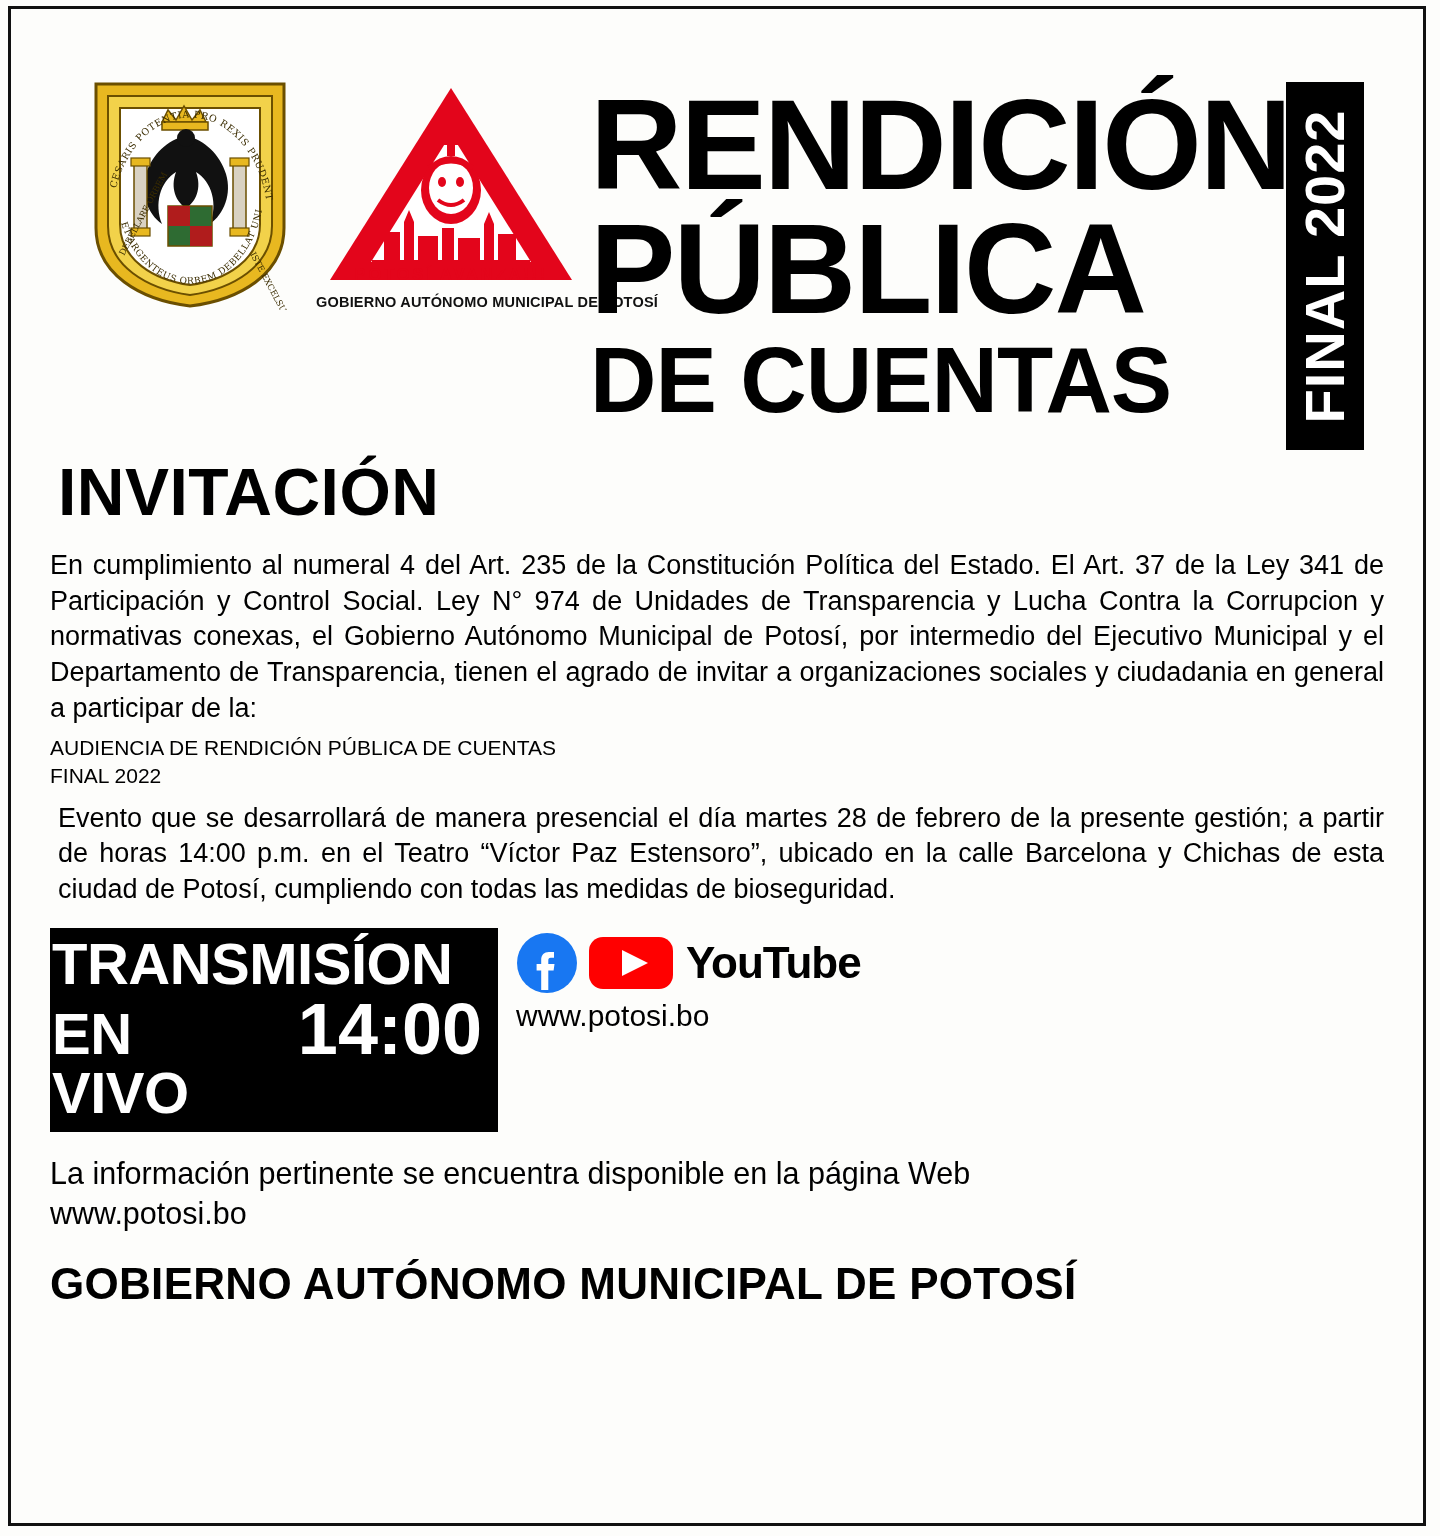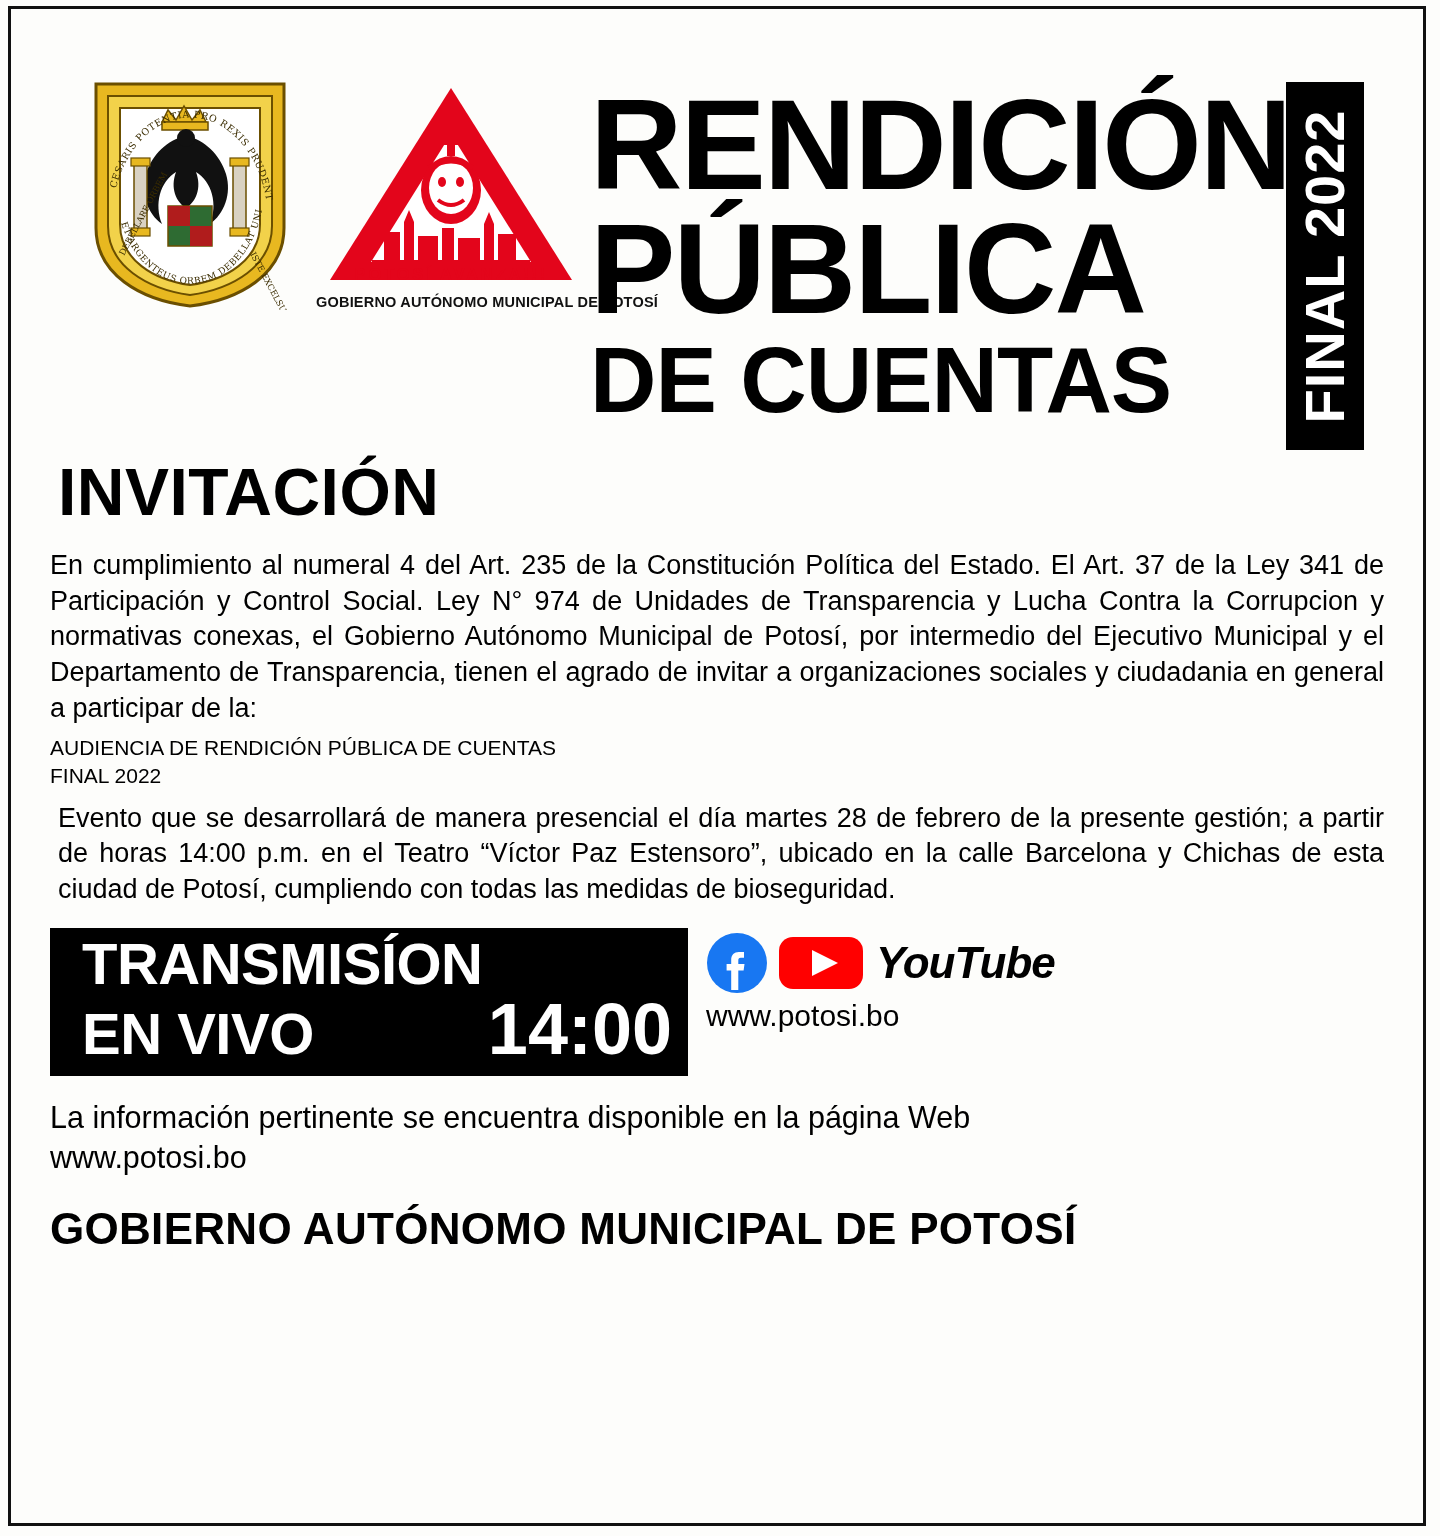--- a/index.html
+++ b/index.html
@@ -141,22 +141,22 @@
 
   
   .live-row {
     display: flex;
     align-items: flex-start;
     margin-top: 20px;
   }
   .live-box {
     background: #000;
     color: #fff;
-    padding: 6px 16px 10px 32px;
-    width: 638px;
+    padding: 6px 16px 10px 2px;
+    width: 448px;
     box-sizing: border-box;
   }
   .live-1 {
     font-size: 58px;
     font-weight: bold;
     letter-spacing: -0.5px;
     line-height: 1.02;
   }
   .live-2row {
     display: flex;
@@ -184,21 +184,20 @@
     display: flex;
     align-items: center;
     gap: 10px;
     height: 62px;
   }
   .yt-label {
     font-size: 44px;
     font-weight: bold;
     letter-spacing: -1px;
     margin-left: 2px;
-    font-style: italic;
   }
   .social-links {
     font-size: 30px;
     line-height: 1.22;
     margin-top: 4px;
   }
 
   
   .footer {
     margin-top: 22px;

